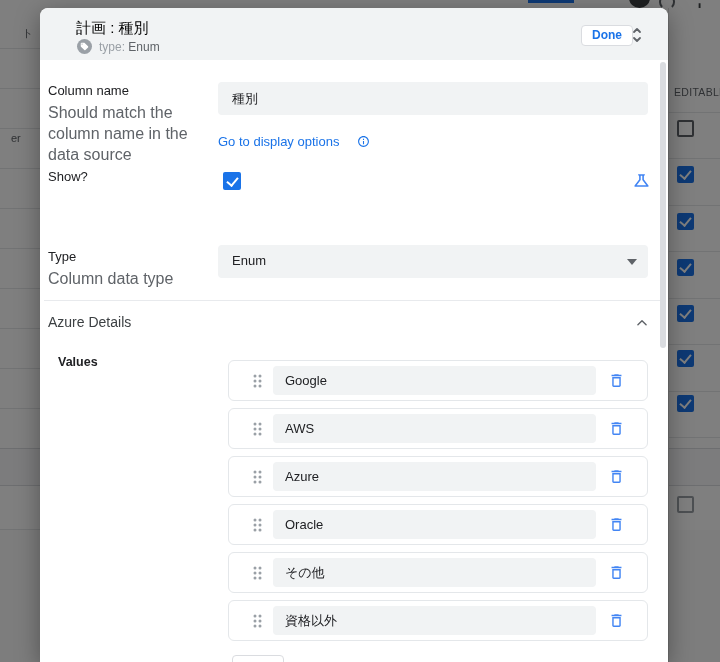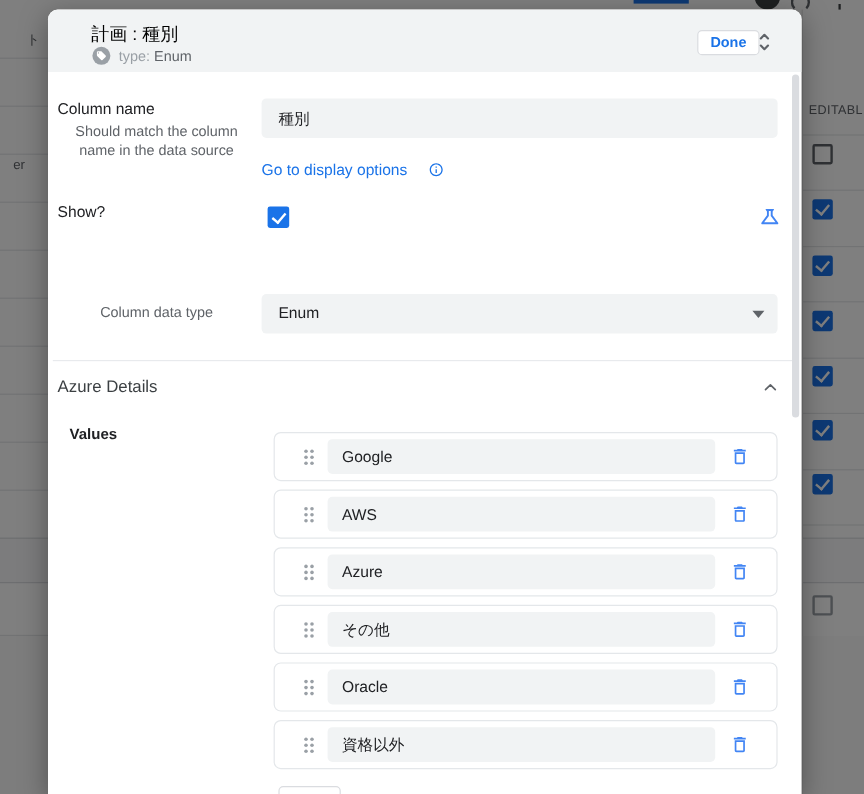--- a/index.html
+++ b/index.html
@@ -42,21 +42,21 @@
   .tag-badge { position:absolute; left:37px; top:31px; width:15px; height:15px; border-radius:50%; background:#9aa0a6; display:flex; align-items:center; justify-content:center; }
   .m-subtitle { position:absolute; left:59px; top:32px; font-size:12px; }
   .m-subtitle .pfx { color:#9aa0a6; }
   .m-subtitle .val { color:#5f6368; }
   .done-btn { position:absolute; left:541px; top:17px; height:21px; padding:0 10px; background:#fff; border:1px solid #dadce0;
               border-radius:4px; color:#1a73e8; font-size:12px; font-weight:600; line-height:19px; cursor:pointer; }
   .unfold { position:absolute; left:589px; top:18px; width:16px; height:18px; color:#5f6368; }
 
   .label-col { position:absolute; left:8px; width:165px; }
   .f-label { font-size:13px; font-weight:400; color:#202124; }
-  .f-desc { margin-top:4px; font-size:12px; line-height:1.32; color:#5f6368;text-align:center; }
+  .f-desc { margin-top:4px; font-size:16px; line-height:1.32; color:#5f6368; }
 
   .filled-input { position:absolute; left:178px; width:430px; height:33px; background:#f1f3f4; border:none; border-radius:4px;
                   padding:0 14px; font-size:13px; color:#202124; font-family:inherit; }
   .goto-link { position:absolute; left:178px; top:126px; font-size:13px; color:#1a73e8; cursor:pointer; display:flex; align-items:center; gap:18px; }
 
   .chk { position:absolute; left:183px; top:164px; width:18px; height:18px; background:#1a73e8; border-radius:2px; cursor:pointer; }
   .chk::after { content:""; position:absolute; left:5.5px; top:2.5px; width:5px; height:9px; border:solid #fff; border-width:0 2px 2px 0; transform:rotate(40deg); }
   .flask { position:absolute; left:592px; top:163px; width:19px; height:19px; cursor:pointer; }
 
   .dropdown { position:absolute; left:178px; top:237px; width:430px; height:33px; background:#f1f3f4; border-radius:4px; cursor:pointer; }
@@ -180,20 +180,21 @@
       <div class="f-label">Show?</div>
     </div>
     <div class="chk" role="checkbox" aria-checked="true"></div>
     <div class="flask">
       <svg width="19" height="19" viewBox="0 0 24 24" fill="#4285f4">
           <path d="M13 11.33 18 18H6l5-6.67V6h2M15.96 4H8.04c-.42 0-.65.48-.39.81L9 6.5v4.17L3.2 18.4c-.49.66-.02 1.6.8 1.6h16c.82 0 1.29-.94.8-1.6L15 10.67V6.5l1.35-1.69c.26-.33.03-.81-.39-.81z"></path>
         </svg>
     </div>
 
     <div class="label-col" style="top:241px">
+      <div class="f-label">Type</div>
       <div class="f-desc">Column data type</div>
     </div>
     <div class="dropdown">
       <span class="dd-text">Enum</span>
       <span class="dd-caret"></span>
     </div>
 
     <div class="divider"></div>
 
     <div class="td-header">Azure Details</div>
@@ -267,40 +268,40 @@
     <div class="drag-handle">
       <svg width="12" height="18" viewBox="0 0 12 18" fill="#9aa0a6">
         <circle cx="4" cy="4" r="1.5"></circle>
               <circle cx="9" cy="4" r="1.5"></circle>
         <circle cx="4" cy="9" r="1.5"></circle>
               <circle cx="9" cy="9" r="1.5"></circle>
         <circle cx="4" cy="14" r="1.5"></circle>
               <circle cx="9" cy="14" r="1.5"></circle>
       </svg>
     </div>
+    <input class="value-input" value="Oracle" style="">
+    <div class="trash">
+      <svg width="17" height="17" viewBox="0 0 24 24" fill="#4285f4">
+              <path d="M16 9v10H8V9h8m-1.5-6h-5l-1 1H5v2h14V4h-3.5l-1-1zM18 7H6v12c0 1.1.9 2 2 2h8c1.1 0 2-.9 2-2V7z"></path>
+            </svg>
+    </div>
+  </div>
+
+  <div class="value-card">
+    <div class="drag-handle">
+      <svg width="12" height="18" viewBox="0 0 12 18" fill="#9aa0a6">
+        <circle cx="4" cy="4" r="1.5"></circle>
+              <circle cx="9" cy="4" r="1.5"></circle>
+        <circle cx="4" cy="9" r="1.5"></circle>
+              <circle cx="9" cy="9" r="1.5"></circle>
+        <circle cx="4" cy="14" r="1.5"></circle>
+              <circle cx="9" cy="14" r="1.5"></circle>
+      </svg>
+    </div>
     <input class="value-input" value="その他" style="">
-    <div class="trash">
-      <svg width="17" height="17" viewBox="0 0 24 24" fill="#4285f4">
-              <path d="M16 9v10H8V9h8m-1.5-6h-5l-1 1H5v2h14V4h-3.5l-1-1zM18 7H6v12c0 1.1.9 2 2 2h8c1.1 0 2-.9 2-2V7z"></path>
-            </svg>
-    </div>
-  </div>
-
-  <div class="value-card">
-    <div class="drag-handle">
-      <svg width="12" height="18" viewBox="0 0 12 18" fill="#9aa0a6">
-        <circle cx="4" cy="4" r="1.5"></circle>
-              <circle cx="9" cy="4" r="1.5"></circle>
-        <circle cx="4" cy="9" r="1.5"></circle>
-              <circle cx="9" cy="9" r="1.5"></circle>
-        <circle cx="4" cy="14" r="1.5"></circle>
-              <circle cx="9" cy="14" r="1.5"></circle>
-      </svg>
-    </div>
-    <input class="value-input" value="Oracle" style="">
     <div class="trash">
       <svg width="17" height="17" viewBox="0 0 24 24" fill="#4285f4">
               <path d="M16 9v10H8V9h8m-1.5-6h-5l-1 1H5v2h14V4h-3.5l-1-1zM18 7H6v12c0 1.1.9 2 2 2h8c1.1 0 2-.9 2-2V7z"></path>
             </svg>
     </div>
   </div>
 
   <div class="value-card">
     <div class="drag-handle">
       <svg width="12" height="18" viewBox="0 0 12 18" fill="#9aa0a6">

